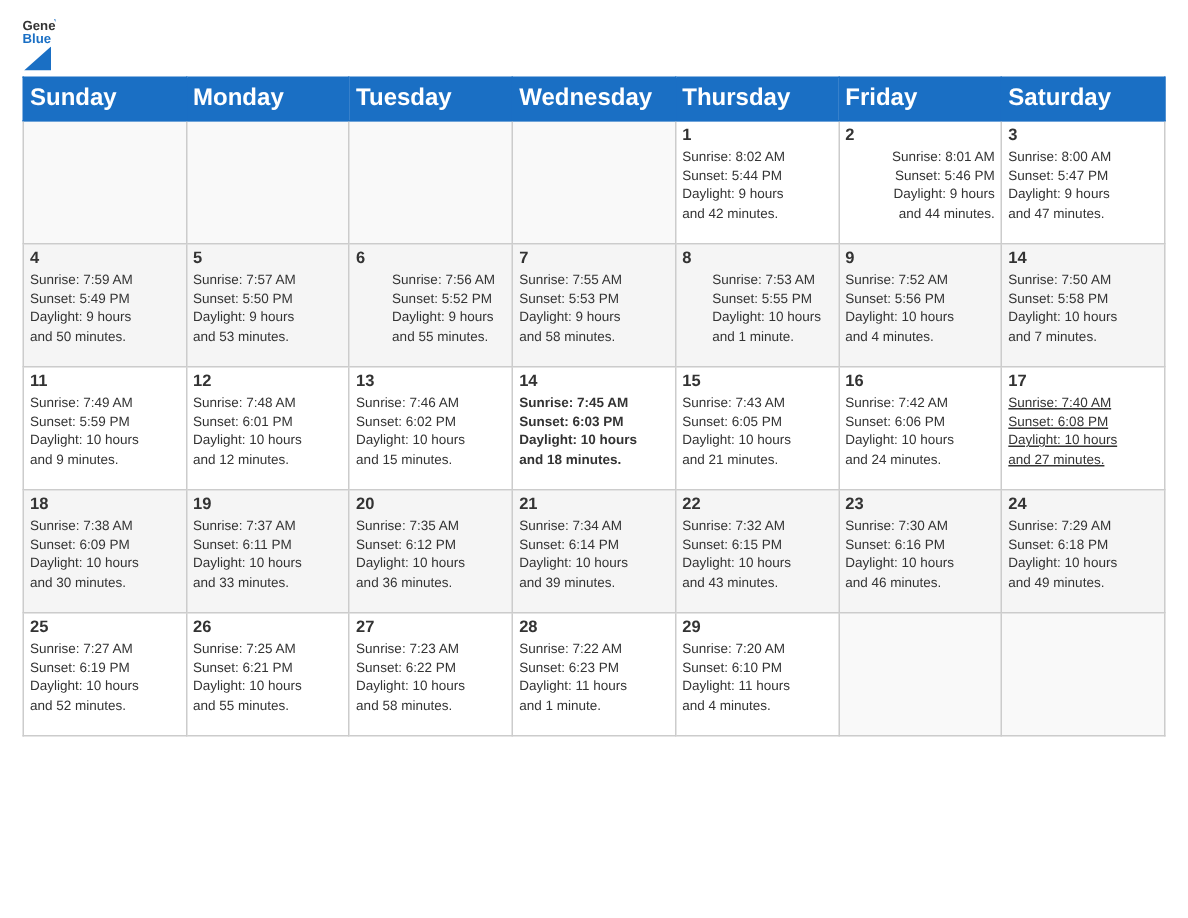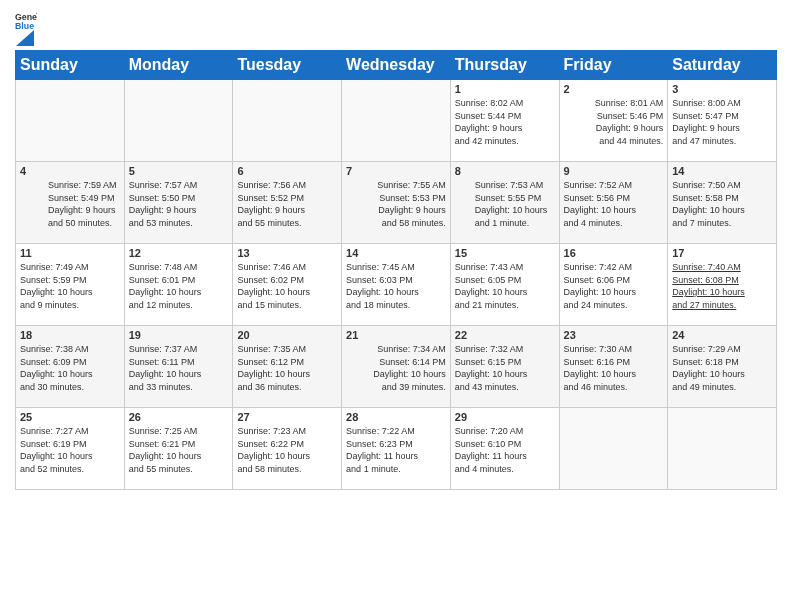--- a/index.html
+++ b/index.html
@@ -145,42 +145,42 @@
             <span class="day-number">3</span>
             <div class="cell-content" style="white-space: pre-line;">Sunrise: 8:00 AM
 Sunset: 5:47 PM
 Daylight: 9 hours
 and 47 minutes.</div>
           </td>
         </tr>
         <tr>
           <td>
             <span class="day-number">4</span>
-            <div class="cell-content" style="white-space: pre-line; margin-left: 28px;">Sunrise: 7:59 AM
+            <div class="cell-content" style="white-space: pre-line;">Sunrise: 7:59 AM
 Sunset: 5:49 PM
 Daylight: 9 hours
 and 50 minutes.</div>
           </td>
           <td>
             <span class="day-number">5</span>
             <div class="cell-content" style="white-space: pre-line;">Sunrise: 7:57 AM
 Sunset: 5:50 PM
 Daylight: 9 hours
 and 53 minutes.</div>
           </td>
           <td>
             <span class="day-number">6</span>
-            <div class="cell-content" style="white-space: pre-line;">Sunrise: 7:56 AM
+            <div class="cell-content" style="white-space: pre-line; margin-left: 24px;">Sunrise: 7:56 AM
 Sunset: 5:52 PM
 Daylight: 9 hours
 and 55 minutes.</div>
           </td>
           <td>
             <span class="day-number">7</span>
-            <div class="cell-content" style="white-space: pre-line; text-align: right;">Sunrise: 7:55 AM
+            <div class="cell-content" style="white-space: pre-line;">Sunrise: 7:55 AM
 Sunset: 5:53 PM
 Daylight: 9 hours
 and 58 minutes.</div>
           </td>
           <td>
             <span class="day-number">8</span>
             <div class="cell-content" style="white-space: pre-line; margin-left: 20px;">Sunrise: 7:53 AM
 Sunset: 5:55 PM
 Daylight: 10 hours
 and 1 minute.</div>
@@ -217,21 +217,21 @@
           </td>
           <td>
             <span class="day-number">13</span>
             <div class="cell-content" style="white-space: pre-line;">Sunrise: 7:46 AM
 Sunset: 6:02 PM
 Daylight: 10 hours
 and 15 minutes.</div>
           </td>
           <td>
             <span class="day-number">14</span>
-            <div class="cell-content" style="white-space: pre-line;">Sunrise: 7:45 AM
+            <div class="cell-content" style="white-space: pre-line; font-weight: bold;">Sunrise: 7:45 AM
 Sunset: 6:03 PM
 Daylight: 10 hours
 and 18 minutes.</div>
           </td>
           <td>
             <span class="day-number">15</span>
             <div class="cell-content" style="white-space: pre-line;">Sunrise: 7:43 AM
 Sunset: 6:05 PM
 Daylight: 10 hours
 and 21 minutes.</div>
@@ -268,21 +268,21 @@
           </td>
           <td>
             <span class="day-number">20</span>
             <div class="cell-content" style="white-space: pre-line;">Sunrise: 7:35 AM
 Sunset: 6:12 PM
 Daylight: 10 hours
 and 36 minutes.</div>
           </td>
           <td>
             <span class="day-number">21</span>
-            <div class="cell-content" style="white-space: pre-line; text-align: right;">Sunrise: 7:34 AM
+            <div class="cell-content" style="white-space: pre-line;">Sunrise: 7:34 AM
 Sunset: 6:14 PM
 Daylight: 10 hours
 and 39 minutes.</div>
           </td>
           <td>
             <span class="day-number">22</span>
             <div class="cell-content" style="white-space: pre-line;">Sunrise: 7:32 AM
 Sunset: 6:15 PM
 Daylight: 10 hours
 and 43 minutes.</div>

